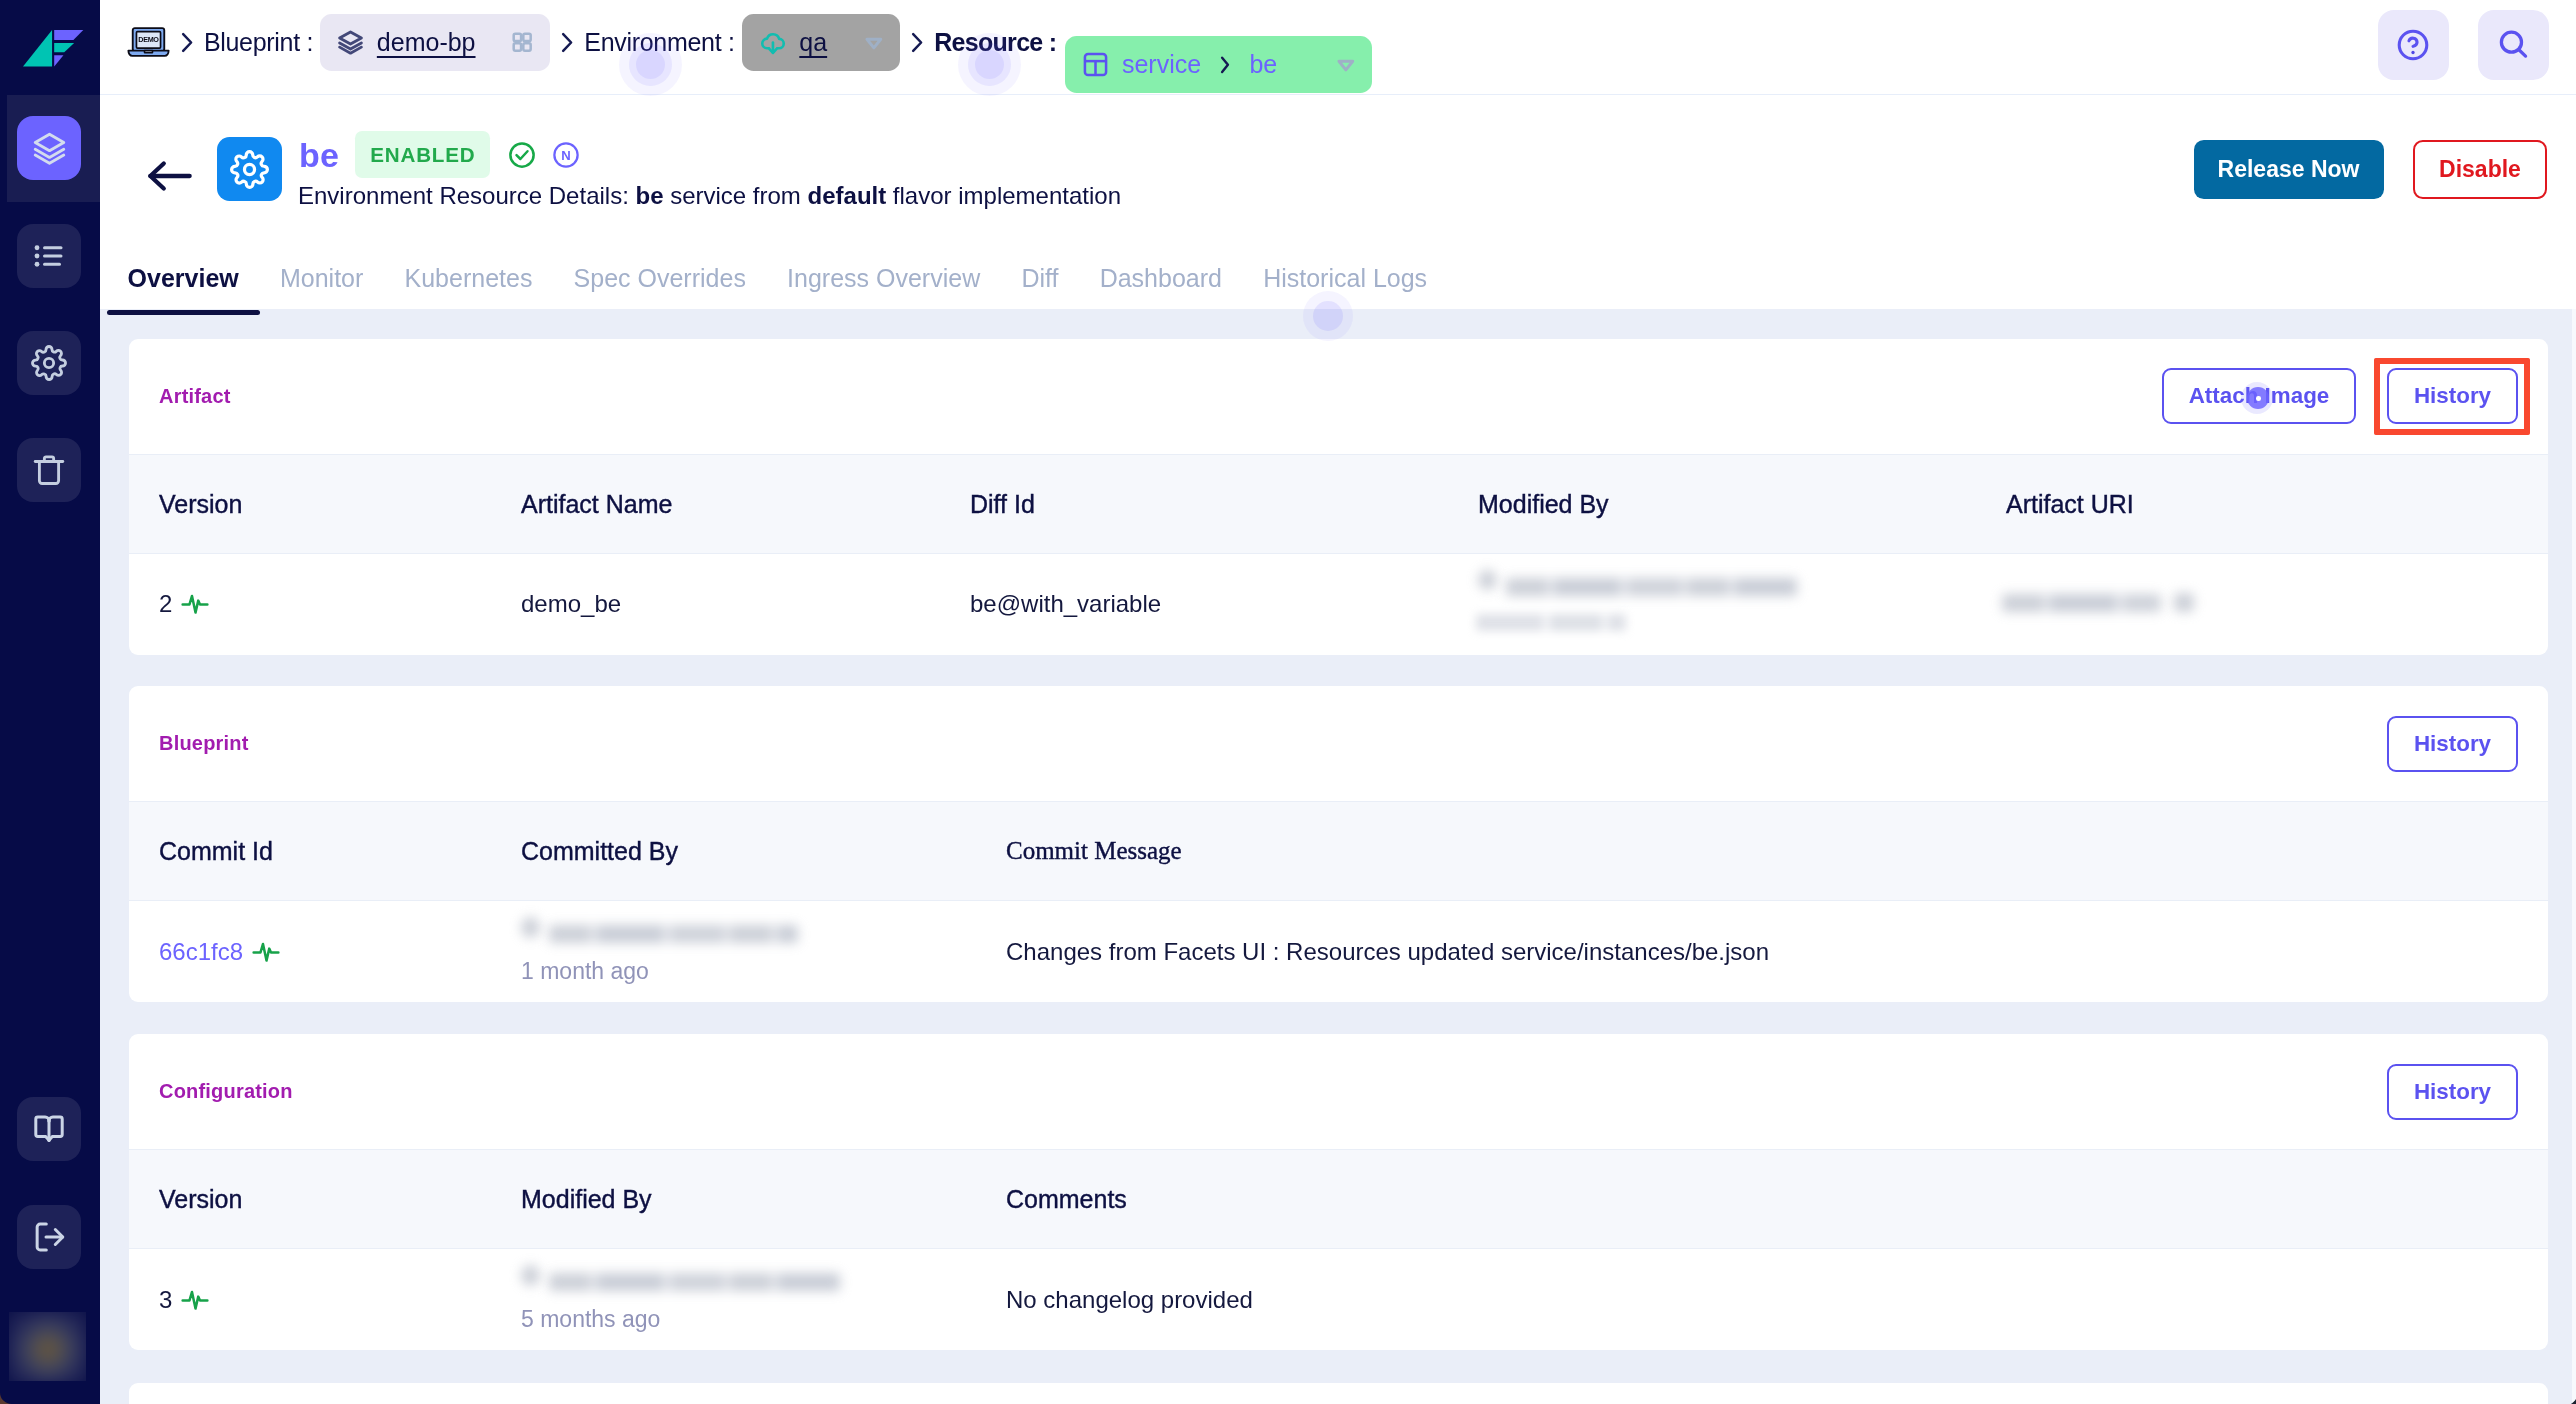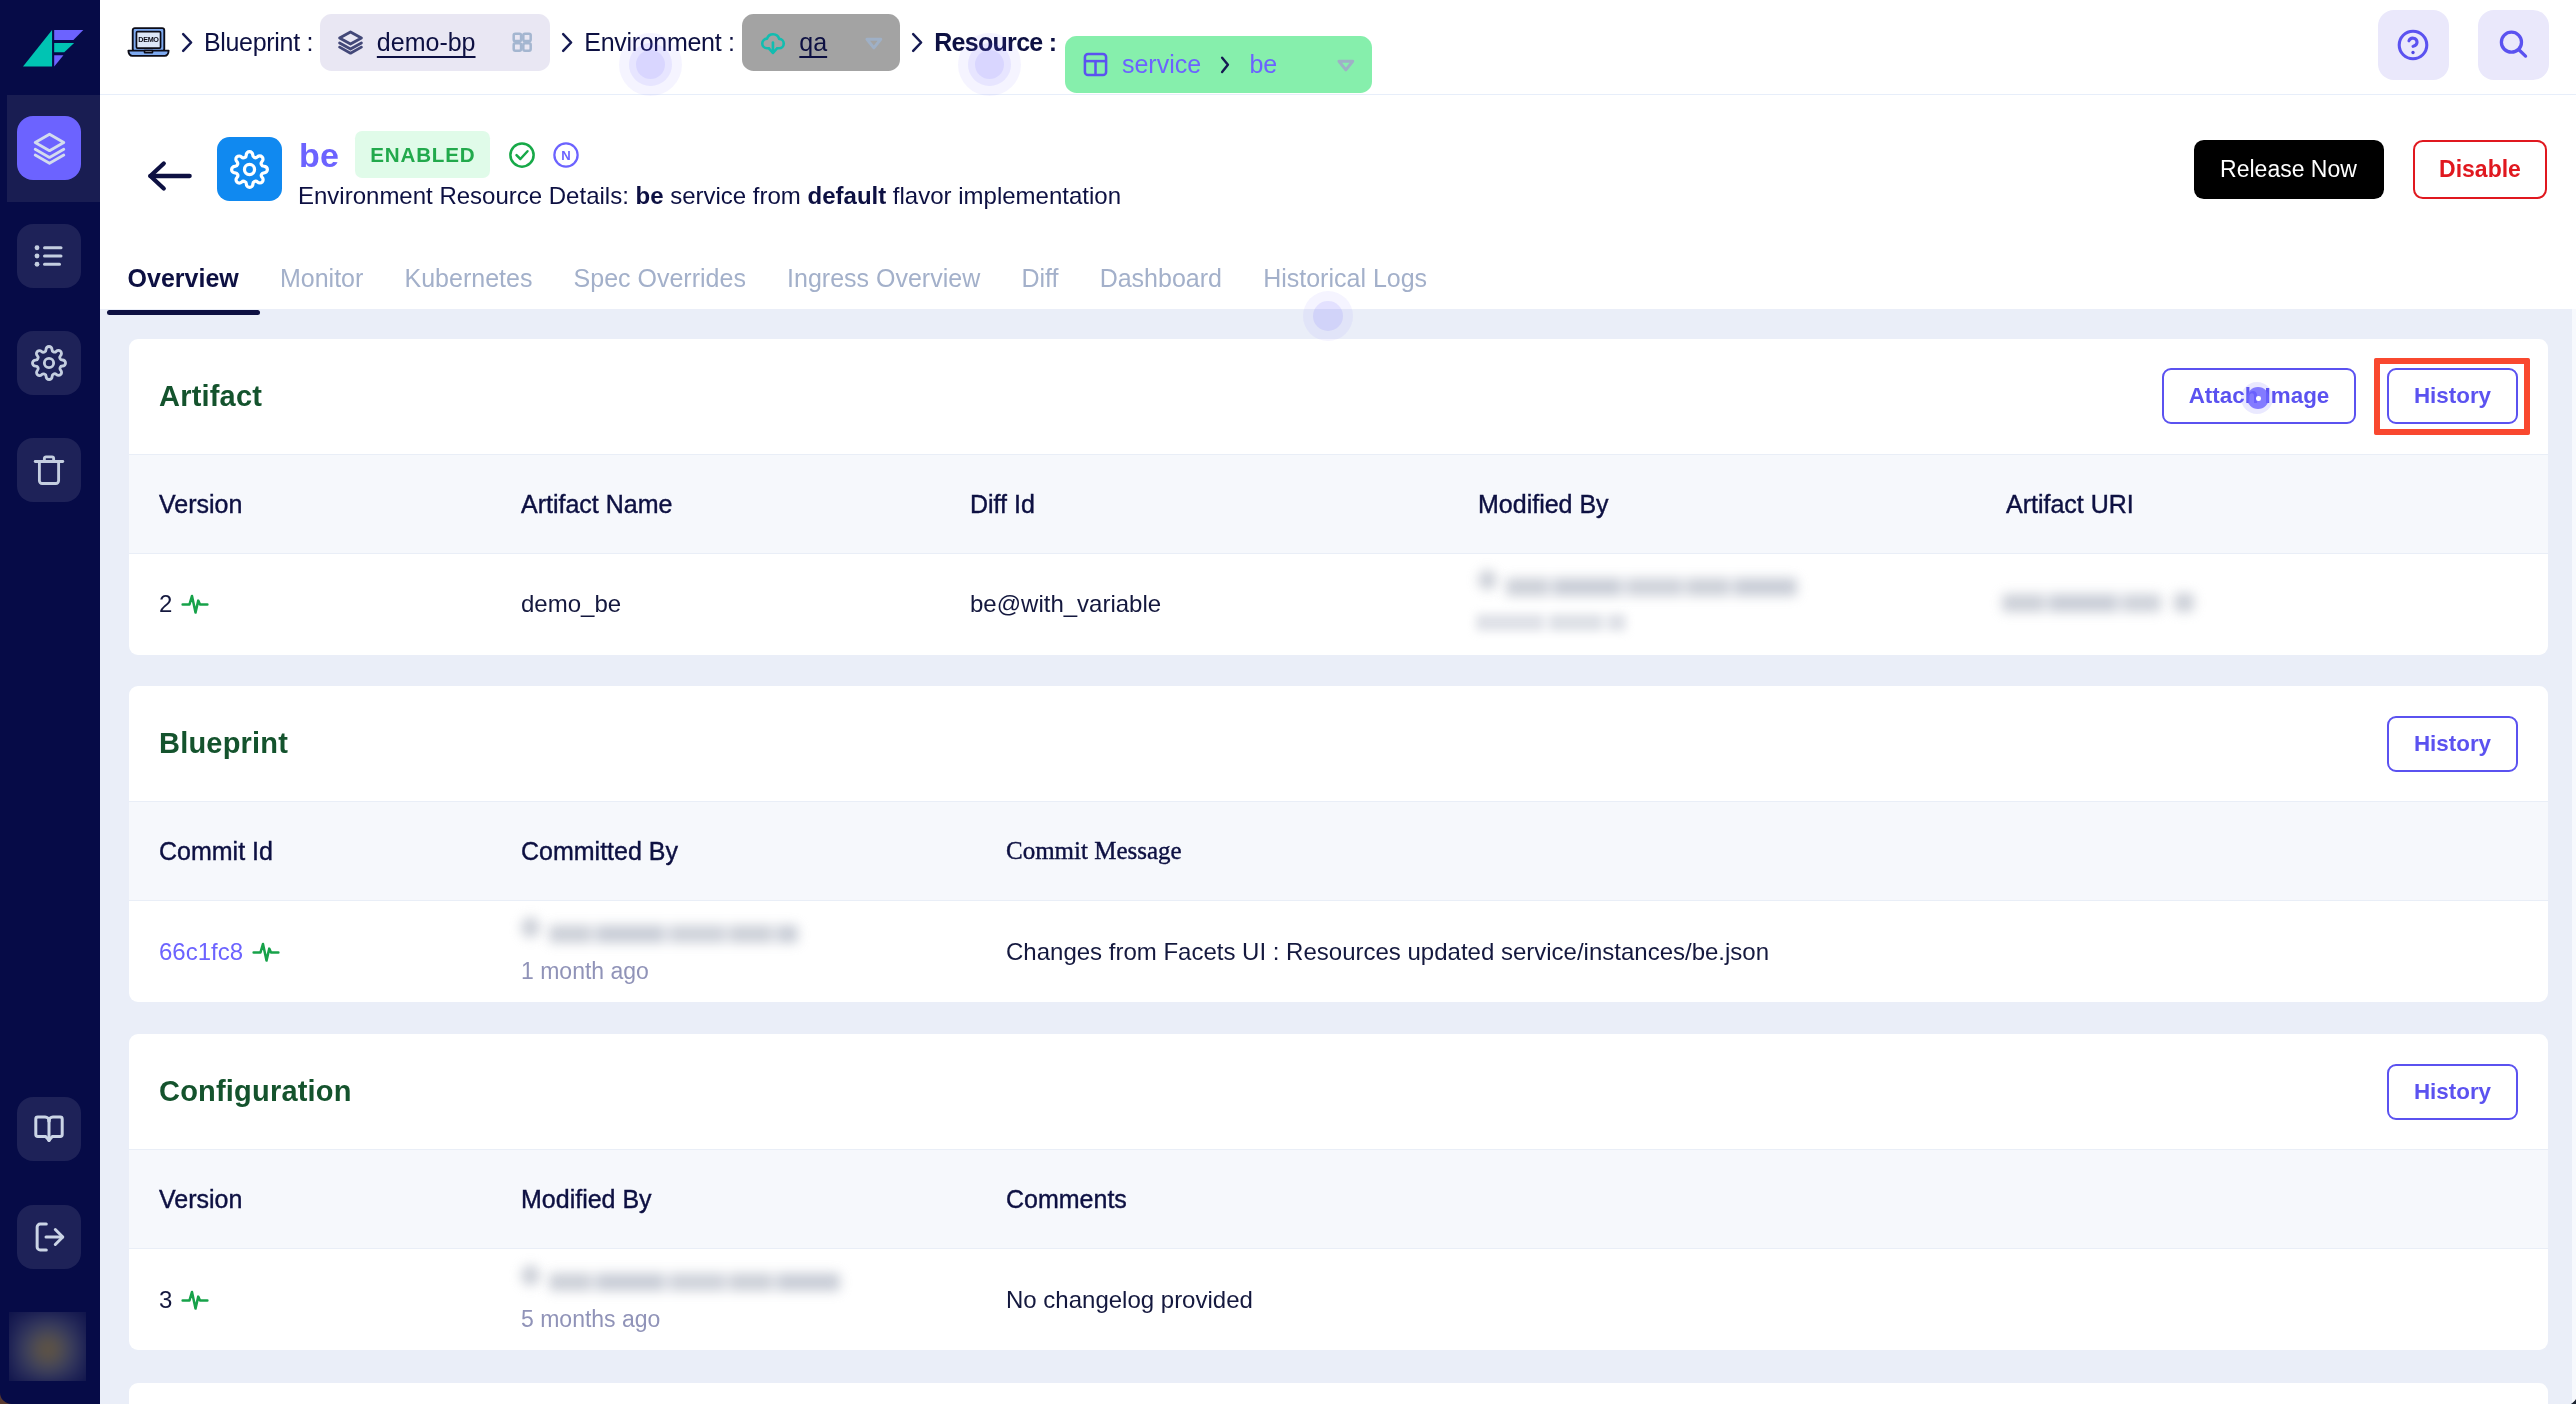--- a/index.html
+++ b/index.html
@@ -48,38 +48,38 @@
            background:#1089f0;display:flex;align-items:center;justify-content:center;}
   .titlerow{position:absolute;left:199px;top:36px;display:flex;align-items:center;gap:0;}
   .title-be{font-size:34px;font-weight:bold;color:#6c63ff;letter-spacing:0.3px;line-height:1;}
   .badge{margin-left:16px;height:47px;border-radius:7.2px;background:#e0fbe9;display:flex;
          align-items:center;padding:0 15px;}
   .badge span{font-size:20.6px;font-weight:bold;color:#22a94c;letter-spacing:0.8px;}
   
   .subtitle{position:absolute;left:198px;top:89px;font-size:24px;color:#0d1042;line-height:1;}
   .subtitle b{font-weight:bold;}
   .hd-btns{position:absolute;right:29px;top:45px;display:flex;gap:29.5px;align-items:center;}
-  .btn-release{height:59px;width:190px;border-radius:9.8px;background:#000000;color:#fff;font-size:23px;
-               font-weight:normal;display:flex;align-items:center;justify-content:center;}
+  .btn-release{height:59px;width:190px;border-radius:9.8px;background:#0369a1;color:#fff;font-size:23px;
+               font-weight:bold;display:flex;align-items:center;justify-content:center;}
   .btn-disable{height:59px;width:134px;border-radius:9.8px;background:#fff;border:2.7px solid #e0181f;
                color:#e0181f;font-size:23px;font-weight:bold;display:flex;align-items:center;
                justify-content:center;}
 
   
   .tabs{position:absolute;left:107px;top:247px;display:flex;align-items:flex-end;height:63px;z-index:5;}
   .tab{font-size:25px;color:#a3b0ca;padding:0 20.6px;height:63px;line-height:63px;white-space:nowrap;}
   .tab.active{color:#0d1042;font-weight:bold;}
   .tabline{position:absolute;left:107px;top:310px;height:4.5px;border-radius:2.7px;background:#0d1042;z-index:6;}
 
   
   .content{position:absolute;left:100px;top:309px;width:2476px;height:1095px;background:#eaeef8;}
   .scrollbar{position:absolute;right:0;top:0;width:4.5px;height:1095px;background:#f7f9fd;}
   .card{position:absolute;left:29px;width:2419px;background:#fff;border-radius:9px;overflow:hidden;}
   .card-head{height:115px;display:flex;align-items:center;padding:0 30px;}
-  .card-title{font-size:29px;font-weight:bold;color:#14532d;letter-spacing:0.2px;}
+  .card-title{font-size:20px;font-weight:bold;color:#a21caf;letter-spacing:0.2px;}
   .card-actions{margin-left:auto;display:flex;gap:31px;align-items:center;}
   .obtn{height:56px;border-radius:9px;border:2.2px solid #5b52f0;color:#5b52f0;font-size:22.4px;
         font-weight:bold;display:flex;align-items:center;justify-content:center;background:#fff;}
   .obtn.w-history{width:131px;}
   .obtn.w-attach{width:194px;}
   .thead{background:#f6f8fc;border-top:1.8px solid #e9eef7;border-bottom:1.8px solid #e9eef7;
          height:100px;position:relative;}
   .th{font-size:25px;font-weight:normal;color:#0d1042;position:absolute;top:50%;
       transform:translateY(-50%);white-space:nowrap;-webkit-text-stroke:0.4px #0d1042;}
   .trow{height:101px;position:relative;}

